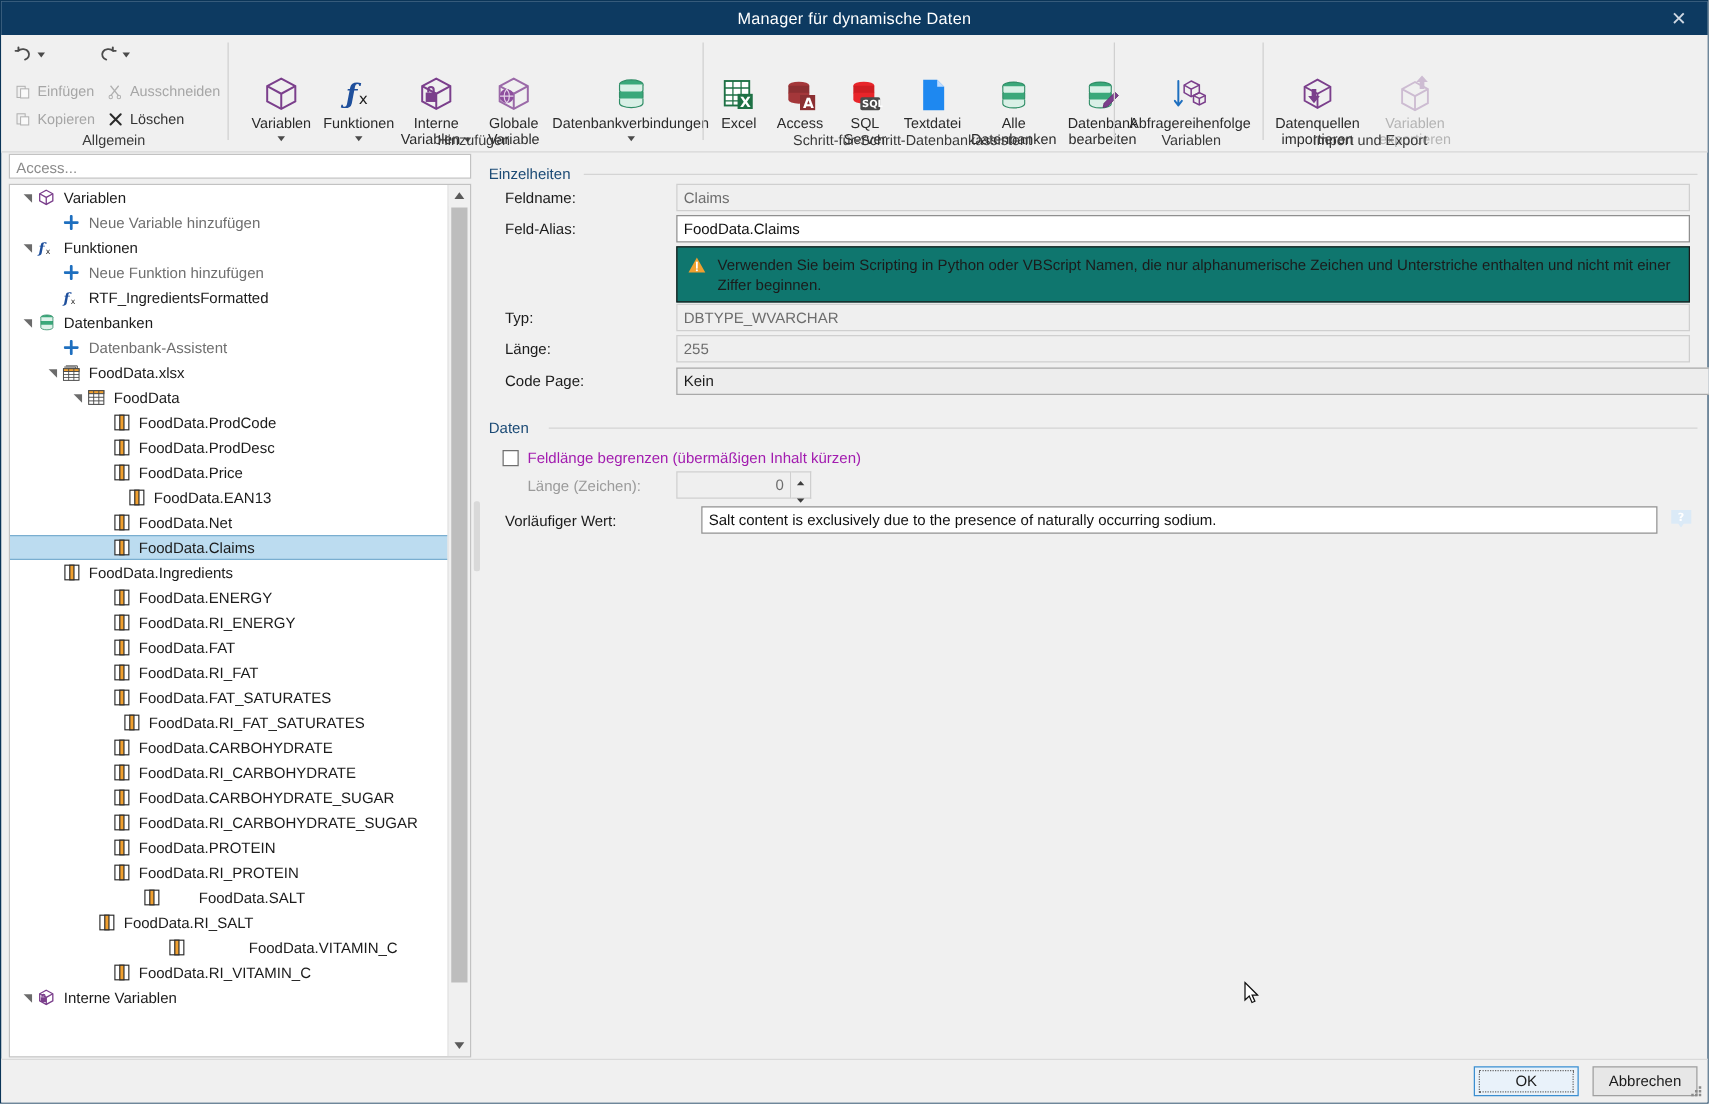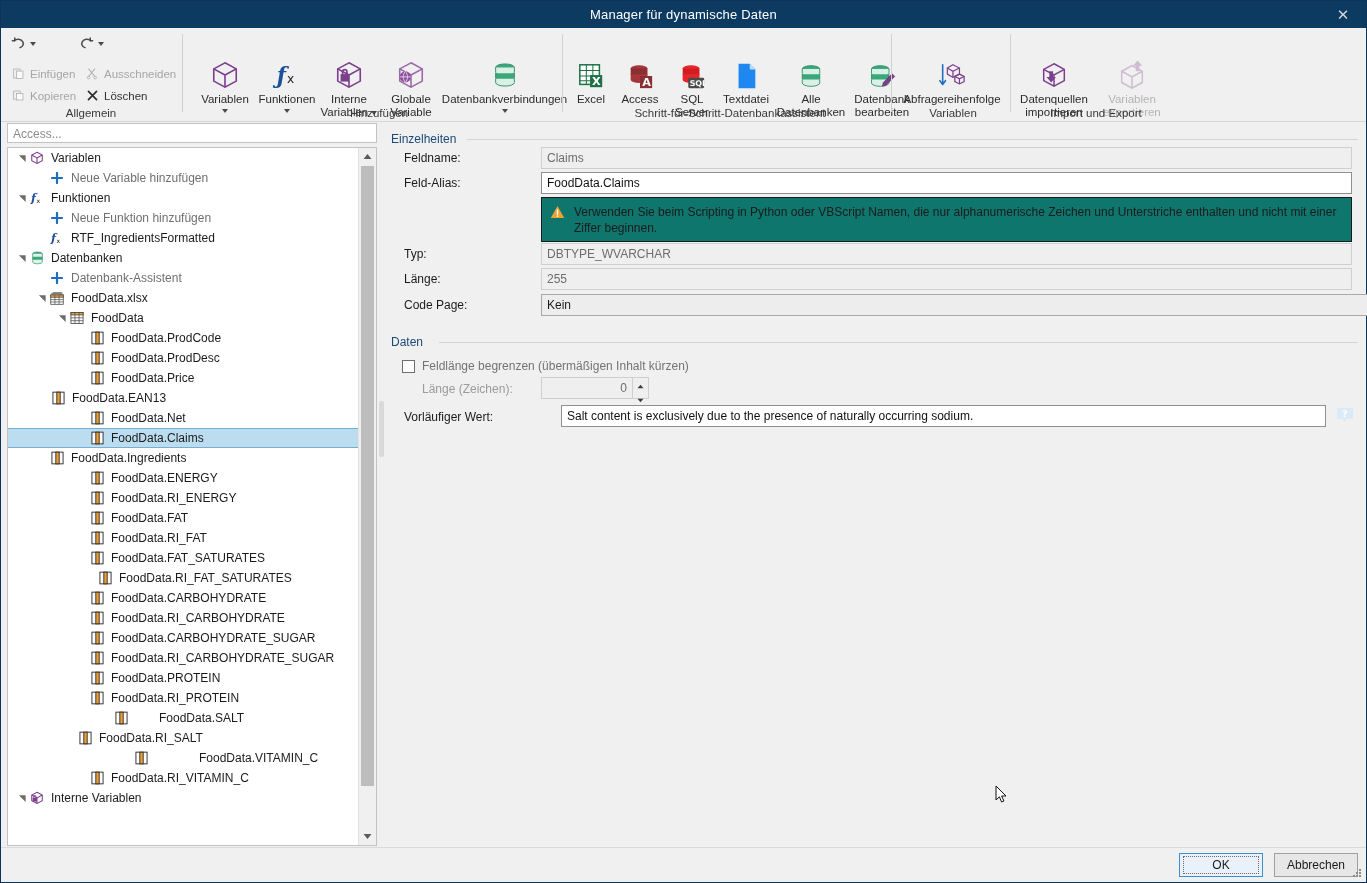--- a/index.html
+++ b/index.html
@@ -71,21 +71,21 @@
   .fctl{position:absolute;box-sizing:border-box;font-size:12px;}
   input.fctl,div.fctl{font-family:"Liberation Sans","DejaVu Sans",sans-serif;}
   .ro{background:#efefef;border:1px solid #cfcfcf;color:#6d6d6d;padding:0 5px;line-height:20px;height:22px;}
   .rw{background:#ffffff;border:1px solid #8f8f8f;color:#111;padding:0 5px;line-height:20px;height:22px;}
   .combo{background:#ededed;border:1px solid #a9a9a9;color:#1b1b1b;padding:0 5px;line-height:20px;height:22px;position:relative;}
 
   .warnbox{position:absolute;border:1px solid #1b1b1b;background:#0f766e;box-sizing:border-box;
      display:flex;gap:8px;padding:6px 8px;align-items:flex-start;}
   .warnbox .wtxt{font-size:12px;line-height:16px;color:#1b1b1b;}
 
-  .cbrow{position:absolute;display:flex;align-items:center;gap:7px;font-size:12px;color:#737373;}
+  .cbrow{position:absolute;display:flex;align-items:center;gap:7px;font-size:12px;color:#a21caf;}
   .cbox{width:13px;height:13px;border:1px solid #6f6f6f;background:#fff;box-sizing:border-box;flex:0 0 13px;}
 
   .spin{position:absolute;display:flex;}
   .spin .fld{width:92px;height:22px;background:#efefef;border:1px solid #cfcfcf;box-sizing:border-box;
       text-align:right;padding:0 5px;line-height:20px;color:#6d6d6d;font-size:12px;}
   .spin .btns{width:16px;height:22px;border:1px solid #cfcfcf;border-left:none;background:#efefef;
       box-sizing:border-box;display:flex;flex-direction:column;align-items:center;justify-content:space-around;}
   .helpbtn{position:absolute;width:18px;height:18px;}
 
   
@@ -493,21 +493,21 @@
           <div class="node" style="padding-left: 68px;">
             <span class="exp"></span>
             <span class="nico">
               <svg width="13" height="14" viewBox="0 0 14 15">
                 <rect x="1" y="1.2" width="12" height="12.6" fill="#fff" stroke="#2b2b2b" stroke-width="1"></rect>
                 <rect x="5.2" y="1.2" width="3.6" height="12.6" fill="#f0a030" stroke="#2b2b2b" stroke-width="1"></rect>
               </svg>
             </span>
             <span class="ntxt">FoodData.Price</span>
           </div>
-          <div class="node" style="padding-left: 29px;">
+          <div class="node" style="padding-left: 80px;">
             <span class="exp"></span>
             <span class="nico">
               <svg width="13" height="14" viewBox="0 0 14 15">
                 <rect x="1" y="1.2" width="12" height="12.6" fill="#fff" stroke="#2b2b2b" stroke-width="1"></rect>
                 <rect x="5.2" y="1.2" width="3.6" height="12.6" fill="#f0a030" stroke="#2b2b2b" stroke-width="1"></rect>
               </svg>
             </span>
             <span class="ntxt">FoodData.EAN13</span>
           </div>
           <div class="node" style="padding-left: 68px;">

